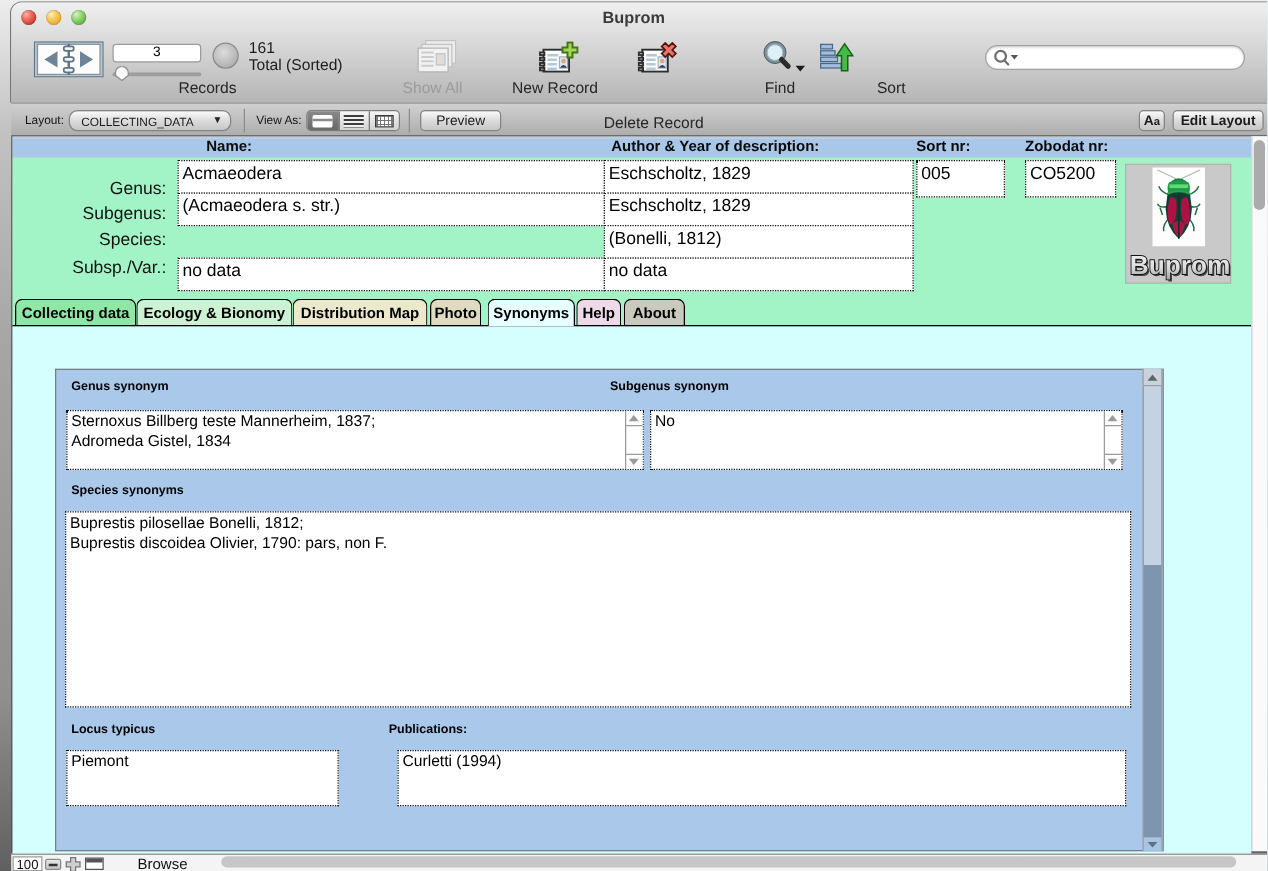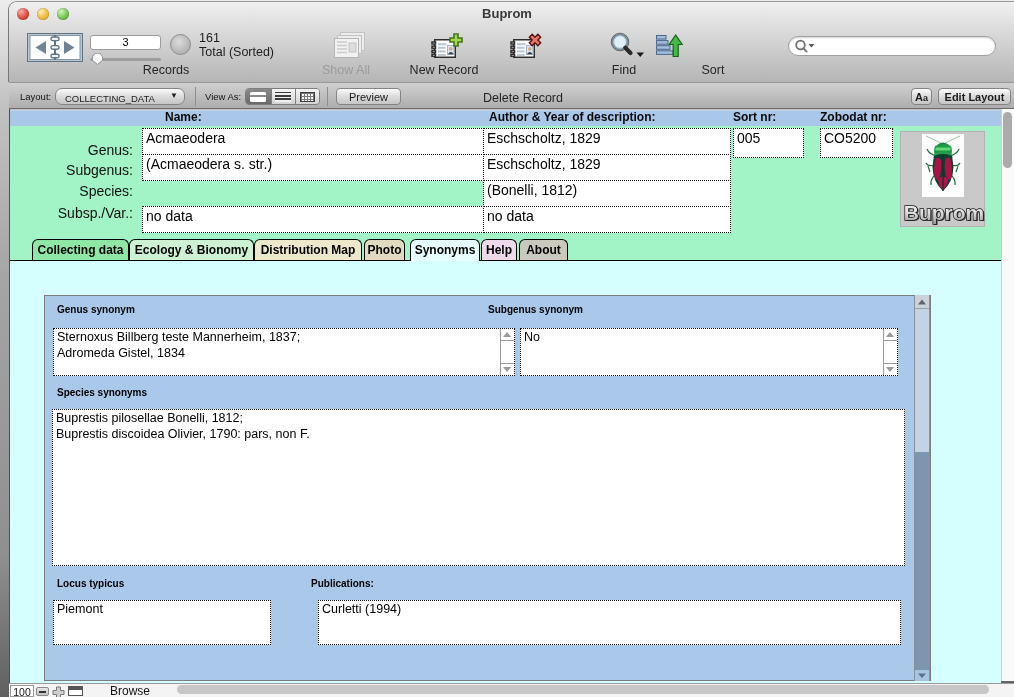--- a/index.html
+++ b/index.html
@@ -35,21 +35,21 @@
   #cyanz{position:absolute;left:10px;top:261px;width:991px;height:422px;background:#d5feff;}
   #scrollstrip{position:absolute;left:1001px;top:109px;width:13px;height:572px;background:#fafafa;border-left:1px solid #cfcfcf;box-sizing:border-box;}
   #vthumb{position:absolute;left:1003px;top:112px;width:9px;height:56px;border-radius:5px;background:#ababab;}
   .hlab{position:absolute;top:110px;font-size:12px;font-weight:bold;color:#0a0a0a;}
   .dfield{position:absolute;background:#fff;border:1px dotted #111;box-sizing:border-box;
     font-size:14px;color:#000;padding:1px 0 0 3px;overflow:hidden;white-space:nowrap;}
   .rowlab{position:absolute;font-size:14px;color:#111;text-align:right;}
   
   .tab{position:absolute;box-sizing:border-box;border:1px solid #000;border-bottom:none;
     border-top-left-radius:6px;border-top-right-radius:6px;height:21px;top:239px;
-    font-size:12px;font-weight:bold;color:#000;text-align:center;line-height:21px;margin-left:20px;}
+    font-size:12px;font-weight:bold;color:#000;text-align:center;line-height:21px;}
   
   #panel{position:absolute;left:44px;top:295px;width:887px;height:386px;background:#a9c8ea;
     border:1px solid #7d7d7d;box-sizing:border-box;}
   .plab{position:absolute;font-size:10px;font-weight:bold;color:#000;}
   .pfield{position:absolute;background:#fff;border:1px dotted #111;box-sizing:border-box;
     font-size:12.5px;color:#000;line-height:15.5px;padding:1px 0 0 3px;}
   
   .msb{position:absolute;top:0;right:0;bottom:0;width:13px;border-left:1px solid #9a9a9a;background:#fff;}
   .msb .up{position:absolute;top:3px;left:2px;width:0;height:0;border-left:4px solid transparent;border-right:4px solid transparent;border-bottom:5px solid #999;}
   .msb .dn{position:absolute;bottom:3px;left:2px;width:0;height:0;border-left:4px solid transparent;border-right:4px solid transparent;border-top:5px solid #999;}

